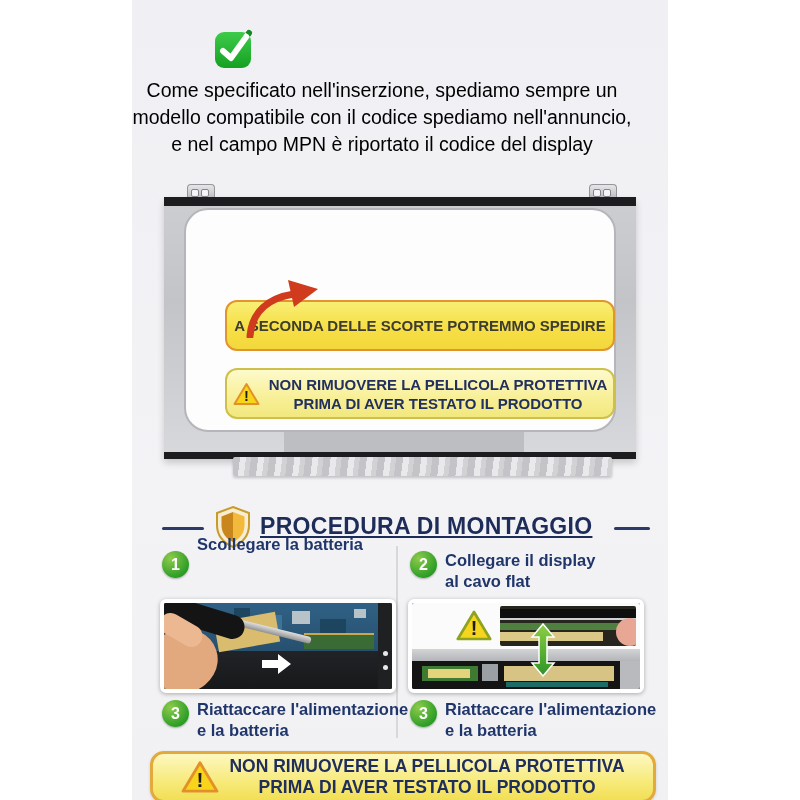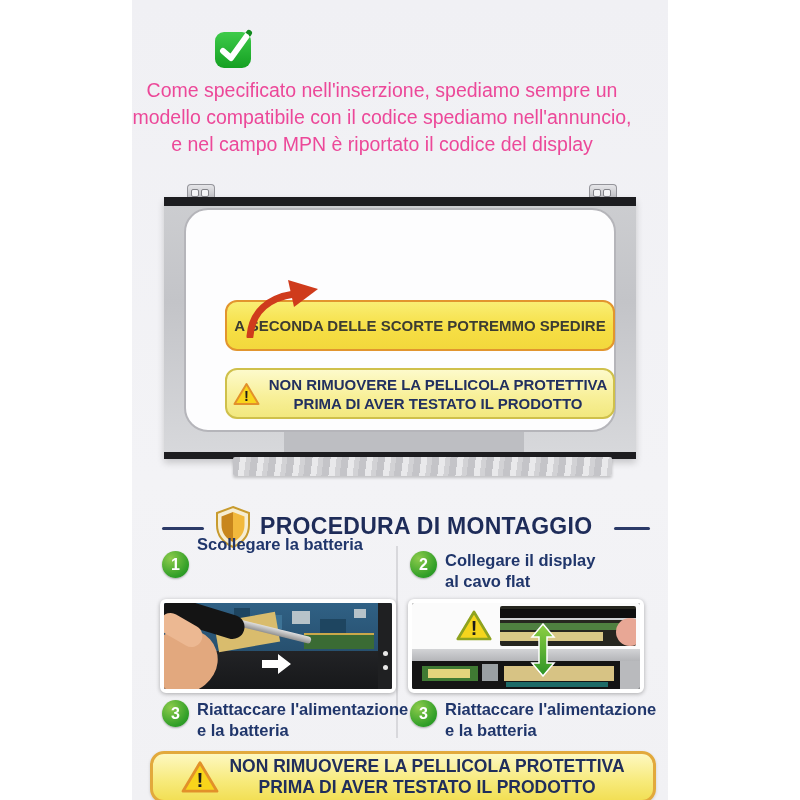--- a/index.html
+++ b/index.html
@@ -4,21 +4,21 @@
 <style>
   html,body{margin:0;padding:0;background:#fff;}
   .canvas{position:relative;width:800px;height:800px;overflow:hidden;background:#ffffff;
           font-family:"Liberation Sans",sans-serif;-webkit-font-smoothing:antialiased;}
   .column{position:absolute;left:132px;top:0;width:536px;height:800px;
           background:linear-gradient(180deg,#f0f0f4 0%,#f3f3f6 60%,#f1f1f4 100%);}
   .abs{position:absolute;}
 
   
   .hdr-title{left:261px;top:31px;font-size:27px;font-weight:bold;color:#1d2b55;letter-spacing:.2px;}
-  .intro{left:132px;top:77px;width:500px;text-align:center;color:#ec4899;
+  .intro{left:132px;top:77px;width:500px;text-align:center;color:#000000;
          font-size:19.5px;line-height:27px;}
 
   
   .bracket{width:26px;height:17px;background:linear-gradient(180deg,#e6e6e9,#b2b2b7);
            border:1px solid #95959b;border-bottom:none;border-radius:4px 4px 0 0;}
   .bracket .hole{position:absolute;top:4px;width:6px;height:6px;border-radius:2px;
                  background:#f5f5f7;border:1px solid #84848a;}
   .panel-body{left:164px;top:197px;width:472px;height:262px;
               background:linear-gradient(180deg,#cdced1 0%,#c3c4c8 40%,#d8d9dc 100%);
               box-shadow:0 4px 7px rgba(0,0,0,.18);}
@@ -37,21 +37,21 @@
           color:#3c3c32;font-weight:bold;font-size:15px;line-height:19px;}
   .ylabel.film{top:368px;border:2px solid #cfc04b;gap:9px;
           background:linear-gradient(180deg,#fdfacb 0%,#f8f09a 55%,#f2e87e 100%);
           color:#22305f;font-weight:bold;font-size:15px;line-height:19px;}
 
   
   .tri{display:block;}
 
   
   .sec-line{top:527px;height:3px;background:#2b3a68;border-radius:2px;}
-  .sec-title{left:260px;top:513px;font-size:23px;font-weight:bold;color:#1e2c59;letter-spacing:.3px;}
+  .sec-title{left:260px;top:513px;font-size:23px;font-weight:bold;color:#1e2c59;letter-spacing:.3px;text-decoration:underline;}
 
   
   .divider{left:396px;top:546px;width:2px;height:192px;background:#d8d8dc;}
   .stepnum{width:27px;height:27px;border-radius:50%;color:#fff;font-weight:bold;font-size:16px;
            display:flex;align-items:center;justify-content:center;
            background:radial-gradient(circle at 32% 28%,#8ccb4b,#2f9e27 70%,#1d8a1e);
            box-shadow:0 1px 2px rgba(0,0,0,.3);}
   .steptxt{font-size:16.5px;font-weight:bold;color:#20366b;line-height:21px;}
 
   

